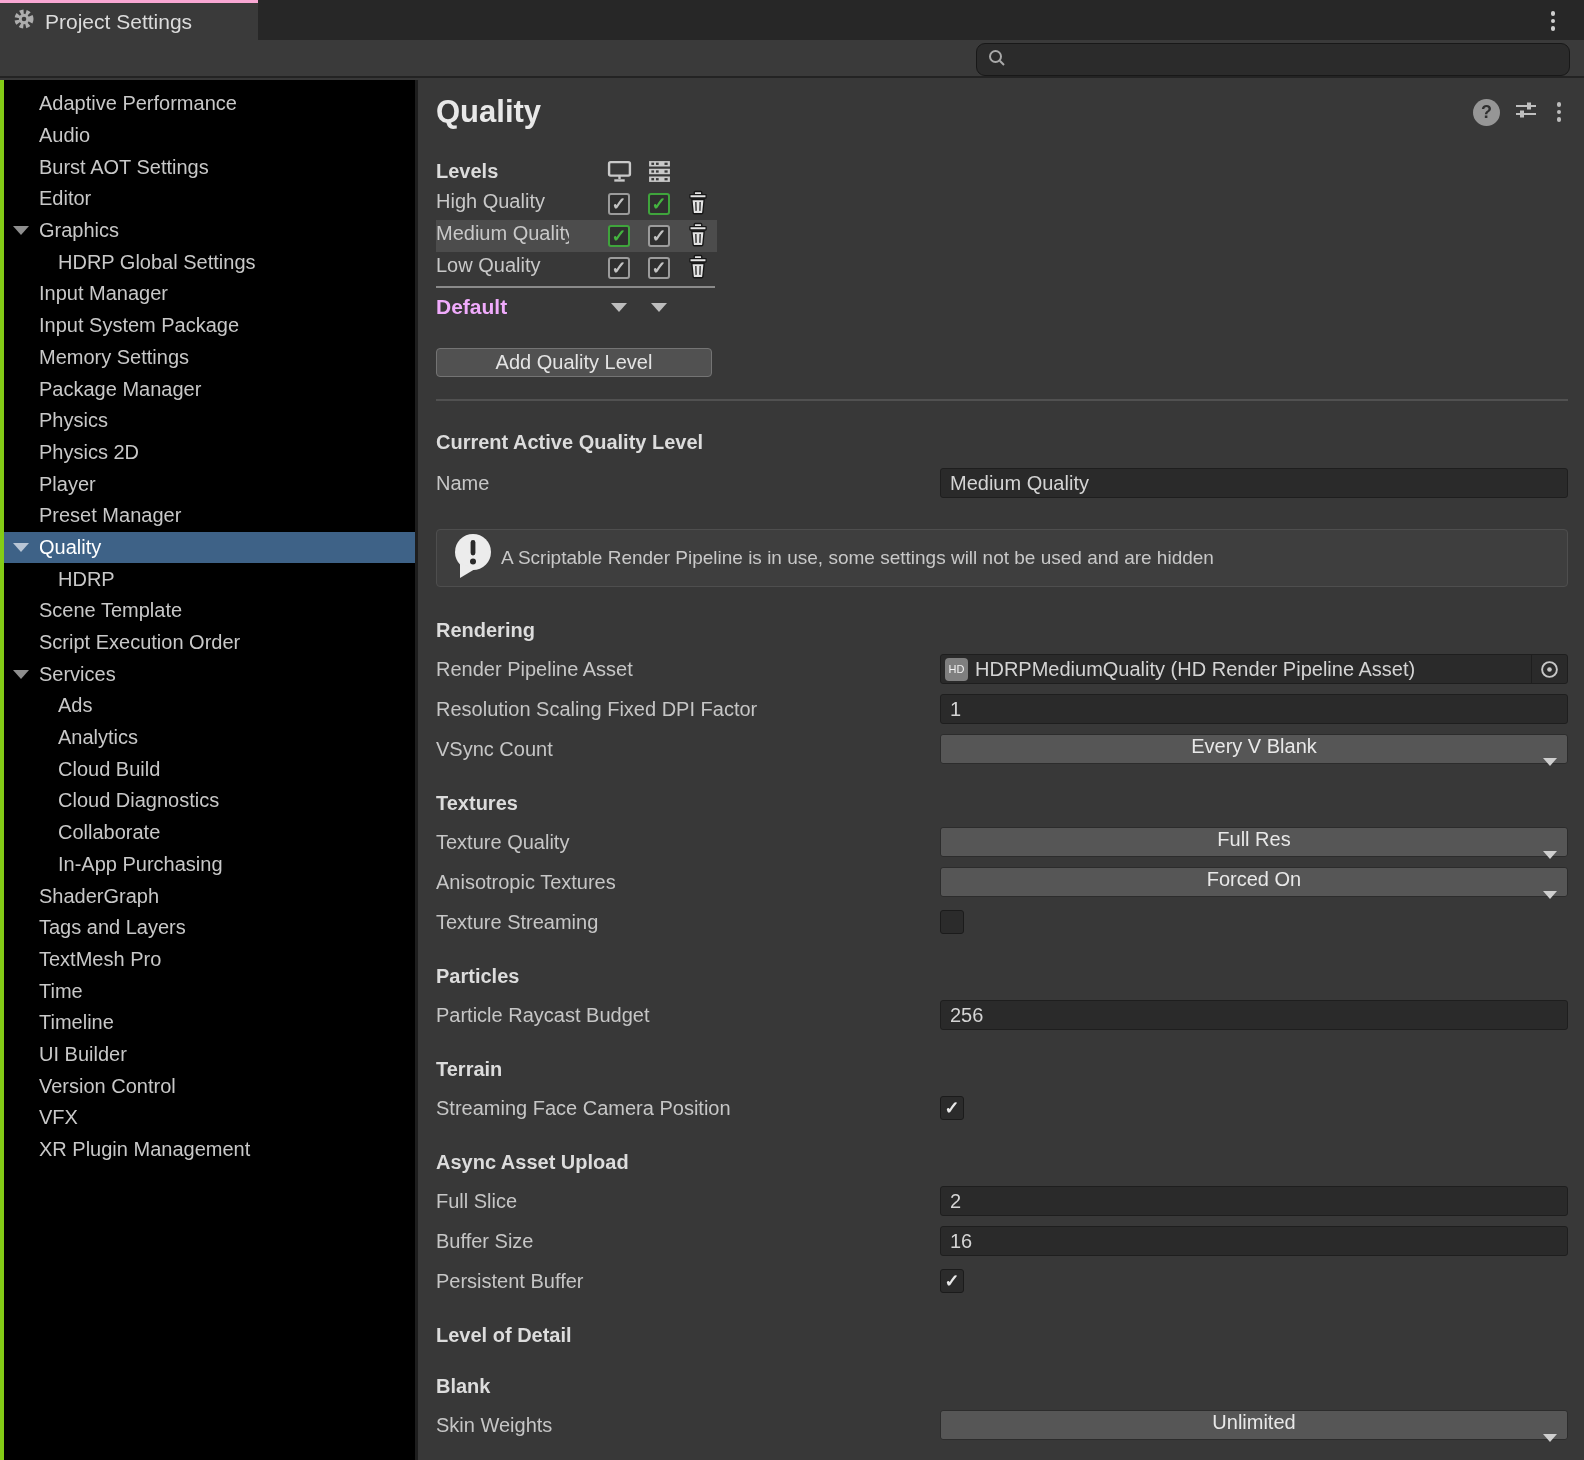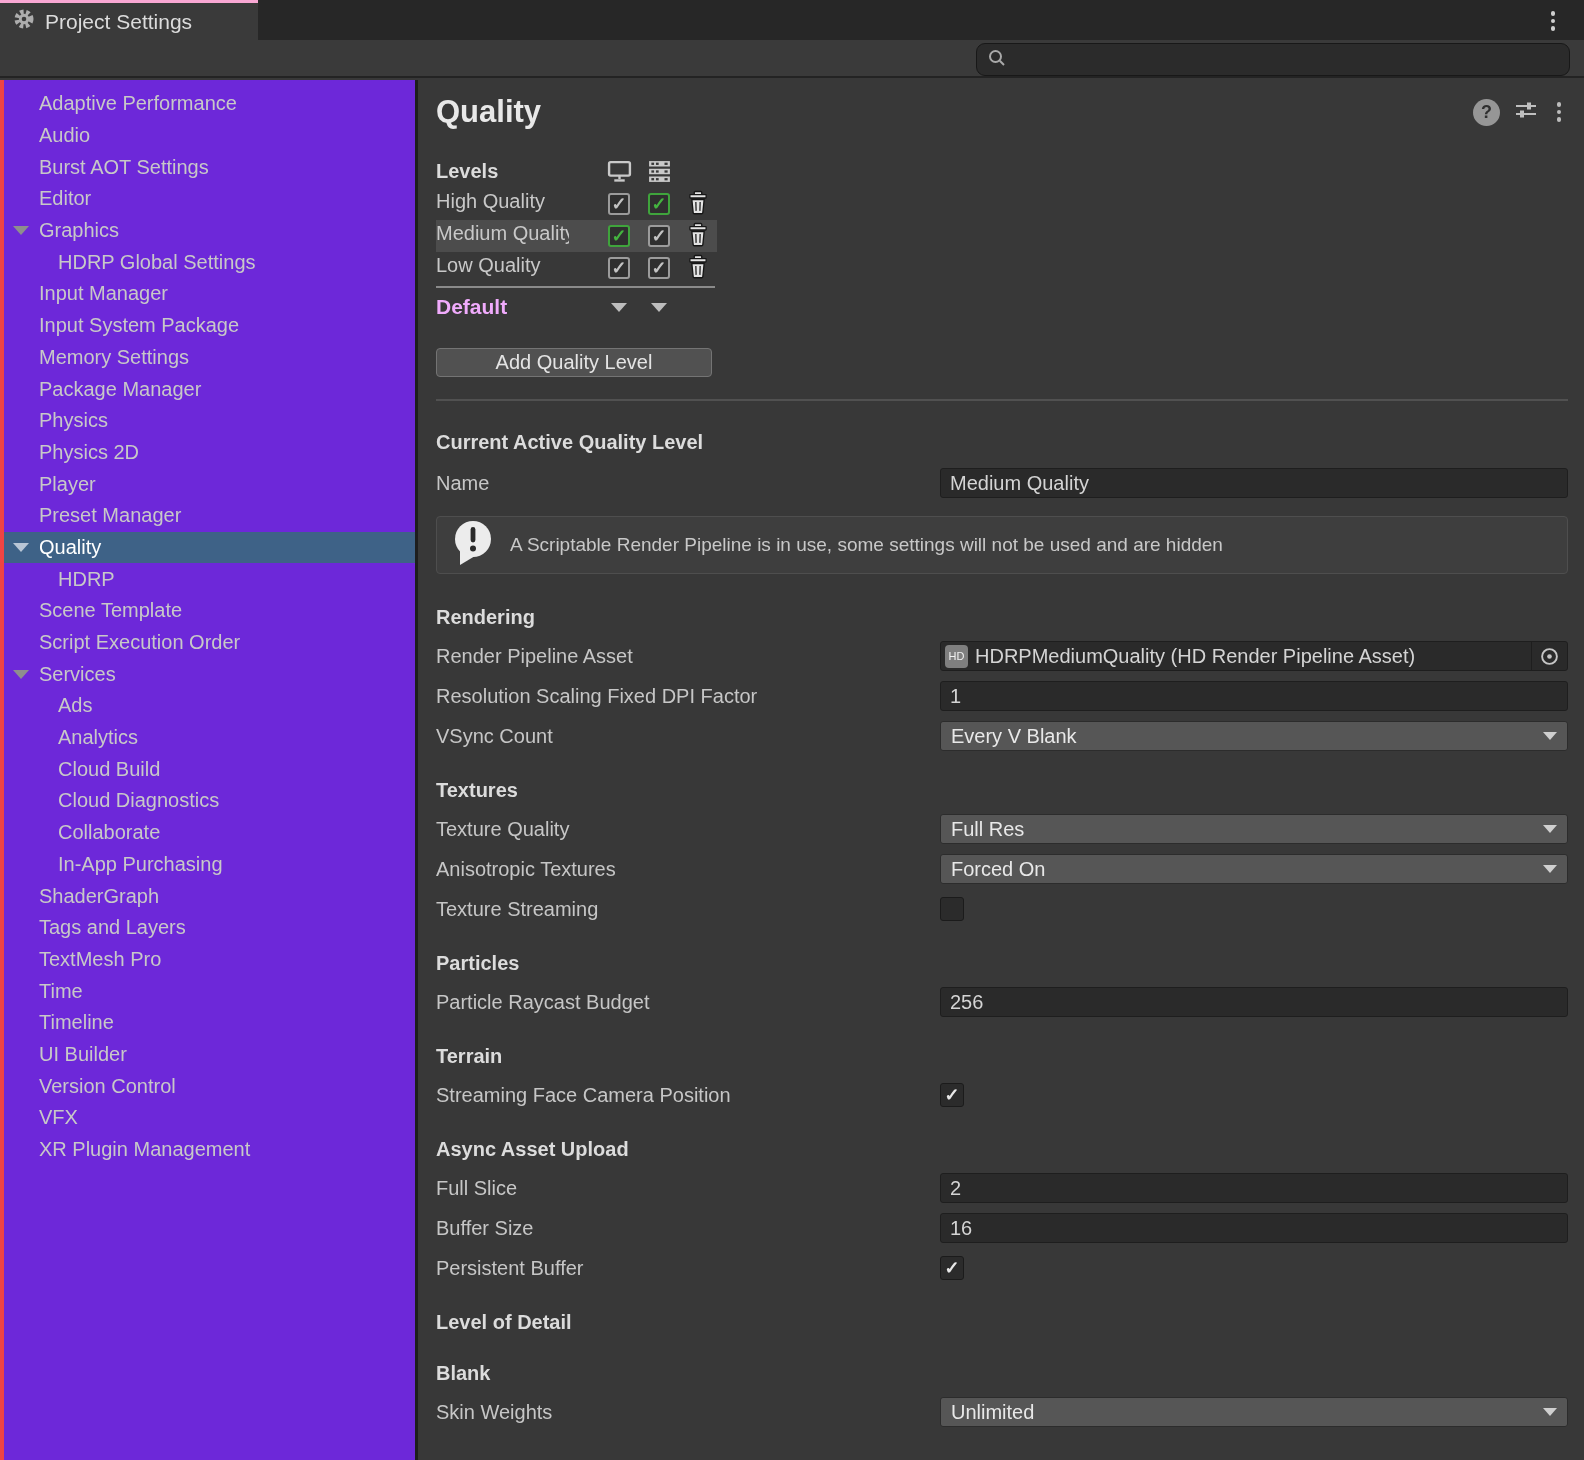--- a/index.html
+++ b/index.html
@@ -31,21 +31,21 @@
     display:flex; align-items:center; padding-left:10px; gap:6px;
   }
   .searchbox input {
     flex:1; height:100%; background:transparent; border:none; outline:none;
     color:#D8D8D8; font-size:18px; font-family:"Liberation Sans",sans-serif;
   }
 
   
   .main { position:absolute; top:80px; left:0; right:0; bottom:0; display:flex; }
   .sidebar {
-    width:415px; background:#6d28d9; border-left:4px solid #ef4444;
+    width:415px; background:#000000; border-left:4px solid #84cc16;
     padding-top:8px; overflow:hidden; flex:none;
   }
   .vdivider { width:3px; background:#1E1E1E; flex:none; }
   .content { flex:1; padding:0 16px 0 18px; overflow:hidden; }
 
   
   .side-item {
     height:31.7px; display:flex; align-items:center;
     font-size:20px; color:#C8C8C8; list-style:none; cursor:default; white-space:nowrap;
   }
@@ -103,41 +103,41 @@
   .frow { display:flex; align-items:center; height:30px; margin-bottom:10px; }
   .flabel { width:504px; font-size:20px; color:#C6C6C6; flex:none; white-space:nowrap; }
   .fctrl { flex:1; display:flex; align-items:center; height:30px; }
 
   .tinput {
     width:100%; height:30px; background:#2A2A2A; border:1px solid #1E1E1E; border-radius:3px;
     color:#D4D4D4; font-size:20px; padding:0 9px; font-family:"Liberation Sans",sans-serif; outline:none;
   }
   .dropdown {
     width:100%; height:30px; background:#565656; border:1px solid #2C2C2C; border-radius:3px;
-    display:flex; align-items:center; padding:0 10px; color:#E8E8E8; font-size:20px; cursor:default;
+    display:flex; align-items:center; padding:0 10px; color:#E8E8E8; font-size:20px; cursor:default;flex-direction:column;
   }
   .dropdown .dda { margin-left:auto; width:0; height:0;
     border-left:7px solid transparent; border-right:7px solid transparent; border-top:8px solid #CFCFCF; }
   .objfield {
     width:100%; height:30px; background:#2A2A2A; border:1px solid #1E1E1E; border-radius:3px;
     display:flex; align-items:center; padding:0 0 0 4px; color:#D4D4D4; font-size:20px; cursor:default;
   }
   .hd-badge { width:23px; height:23px; background:#7F7F7F; border-radius:4px; margin-right:7px; flex:none;
     display:flex; align-items:center; justify-content:center; font-size:11px; font-weight:normal; color:#F0F0F0; }
   .objtext { flex:1; overflow:hidden; white-space:nowrap; }
   .picker { width:36px; height:28px; display:flex; align-items:center; justify-content:center;
     border-left:1px solid #1E1E1E; margin-left:6px; flex:none; }
   .fcb { width:24px; height:24px; background:#2B2B2B; border:1px solid #1B1B1B; border-radius:3px;
     display:flex; align-items:center; justify-content:center; color:#E8E8E8;
     font-size:18px; font-weight:bold; cursor:default; }
 
   
   .notice {
-    margin-top:18px; height:58px; background:#3E3E3E; border:1px solid #4E4E4E; border-radius:4px;
-    display:flex; align-items:center; gap:14px; padding-left:13px;
+    margin-top:31px; height:58px; background:#3E3E3E; border:1px solid #4E4E4E; border-radius:4px;
+    display:flex; align-items:center; gap:5px; padding-left:13px;
   }
   .notice .ntext { font-size:19px; color:#C8C8C8; }
 </style>
 </head>
 <body>
 
 <div class="window">
 
   <div class="tabbar">
     <div class="tab">

